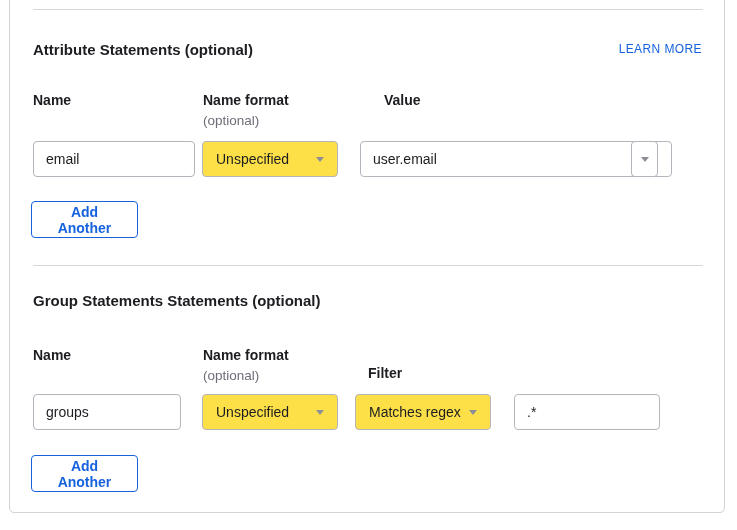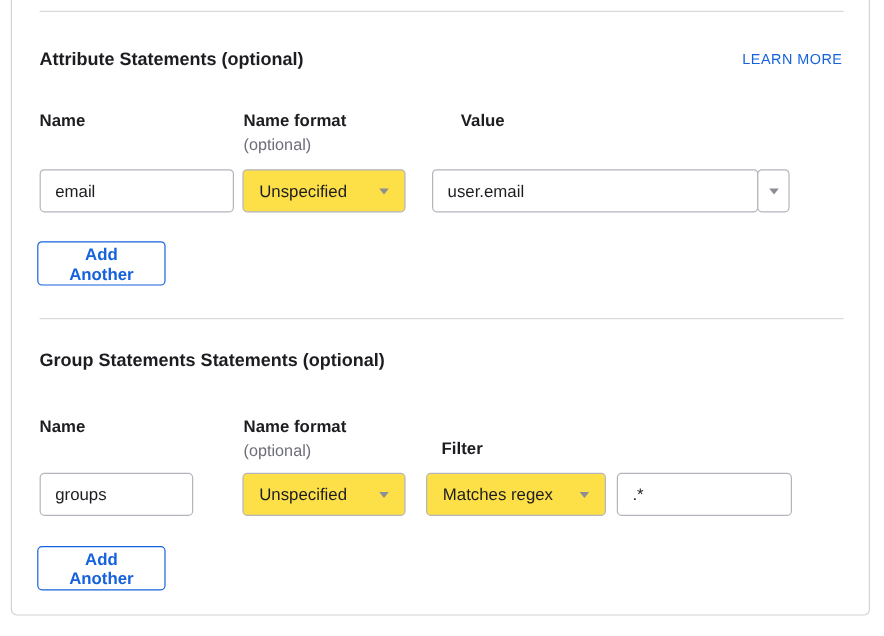--- a/index.html
+++ b/index.html
@@ -143,44 +143,44 @@
   <div class="hint" style="left:203px; top:113px;">(optional)</div>
   <div class="col-label" style="left:384px; top:92px;">Value</div>
 
   <input class="text-input" style="left: 33px; top: 141px; width: 162px;" type="text" value="email">
 
   <div class="select-box" style="left:202px; top:141px; width:136px;">
     <span>Unspecified</span>
     <span class="caret"></span>
   </div>
 
-  <input class="text-input" style="left: 360px; top: 141px; width: 272px;" type="text" value="user.email">
+  <input class="text-input" style="left: 360px; top: 141px; width: 312px;" type="text" value="user.email">
   <div class="caret-btn" style="left:631px; top:141px; width:27px;">
     <span class="caret" style="margin-left:0;"></span>
   </div>
 
   <button class="btn-outline" style="left:31px; top:201px; width:107px; height:37px;">Add Another</button>
 
   <div class="divider" style="left:33px; top:265px; width:670px;"></div>
 
   <h2 class="section-title" style="left:33px; top:292px;">Group Statements Statements (optional)</h2>
 
   <div class="col-label" style="left:33px; top:347px;">Name</div>
   <div class="col-label" style="left:203px; top:347px;">Name format</div>
   <div class="hint" style="left:203px; top:368px;">(optional)</div>
   <div class="col-label" style="left:368px; top:365px;">Filter</div>
 
-  <input class="text-input" style="left: 33px; top: 394px; width: 128px;" type="text" value="groups">
+  <input class="text-input" style="left: 33px; top: 394px; width: 148px;" type="text" value="groups">
 
   <div class="select-box" style="left:202px; top:394px; width:136px;">
     <span>Unspecified</span>
     <span class="caret"></span>
   </div>
 
-  <div class="select-box" style="left:355px; top:394px; width:150px;">
+  <div class="select-box" style="left:355px; top:394px; width:136px;">
     <span>Matches regex</span>
     <span class="caret"></span>
   </div>
 
   <input class="text-input" style="left: 514px; top: 394px; width: 146px;" type="text" value=".*">
 
   <button class="btn-outline" style="left:31px; top:455px; width:107px; height:37px;">Add Another</button>
 </div>
 
 </body></html>

